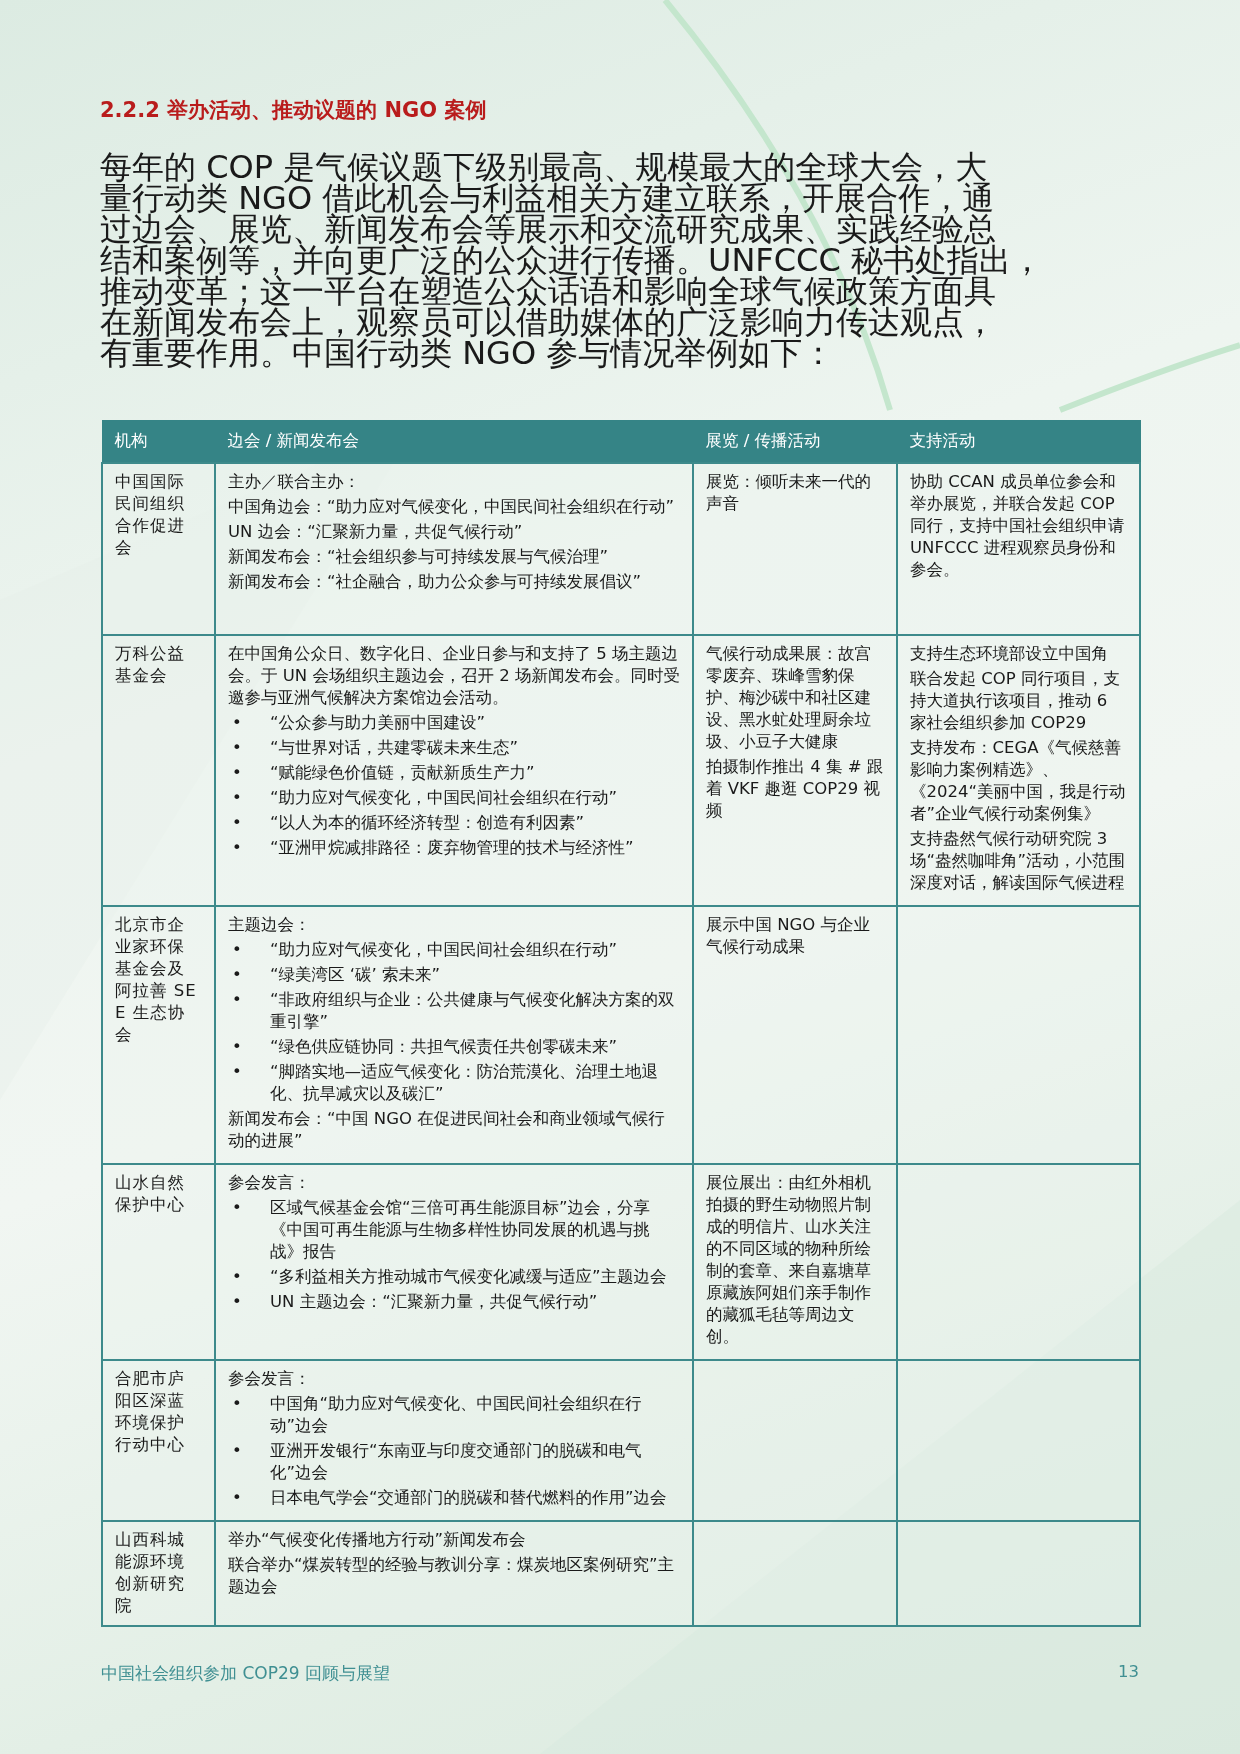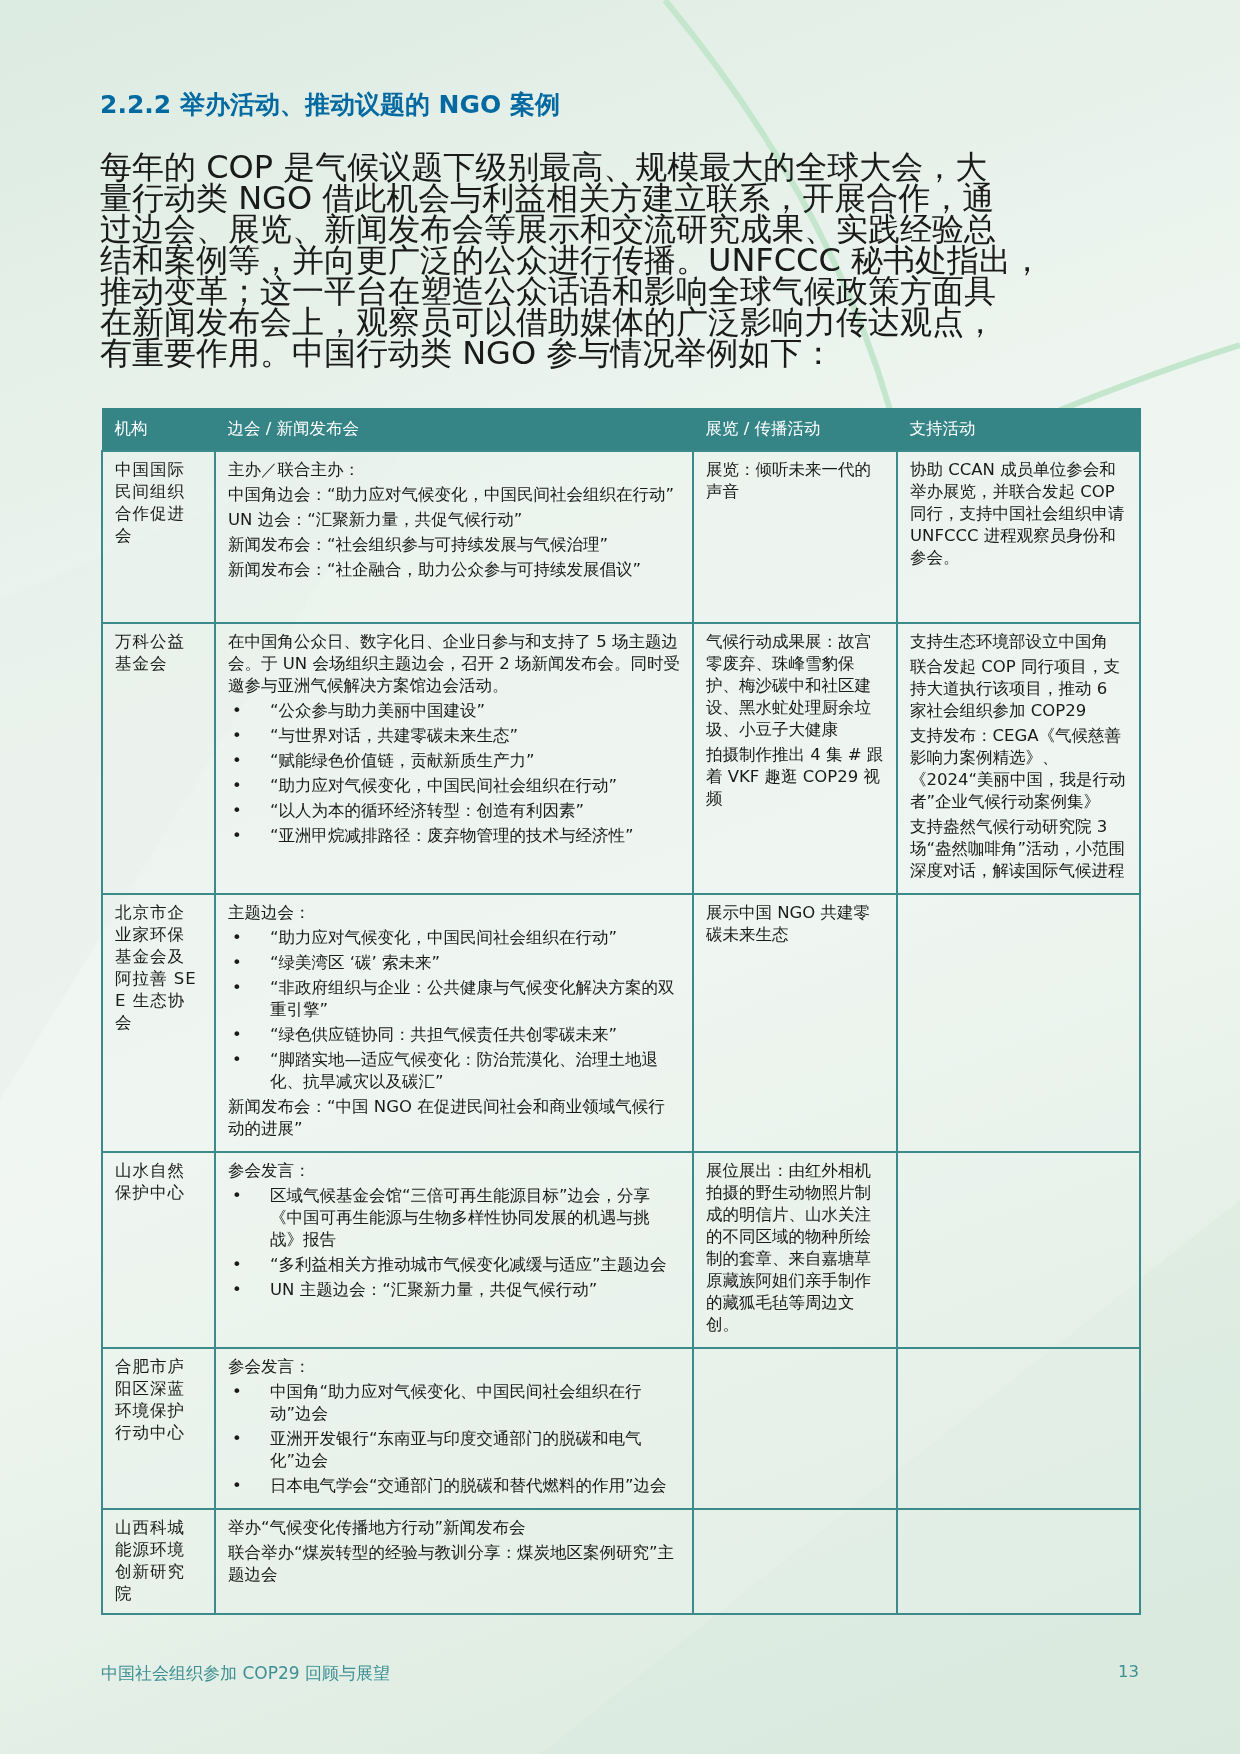--- a/index.html
+++ b/index.html
@@ -5,30 +5,30 @@
   html, body { margin: 0; padding: 0; }
   body {
     width: 1240px; height: 1754px; position: relative; overflow: hidden;
     font-family: "DejaVu Sans", "Liberation Sans", sans-serif;
     color: #1a1a1a;
     background: linear-gradient(160deg, #dcebe2 0%, #eef5f0 35%, #f1f6f2 55%, #e3efe6 80%, #dbeadf 100%);
   }
   .bg-svg { position: absolute; left: 0; top: 0; width: 1240px; height: 1754px; z-index: 0; pointer-events: none; }
   .content { position: relative; z-index: 1; }
   .heading {
-    position: absolute; left: 100px; top: 88px;
-    font-size: 25px; font-weight: bold; color: #0369a1; letter-spacing: 0px;
+    position: absolute; left: 100px; top: 96px;
+    font-size: 21px; font-weight: bold; color: #b91c1c; letter-spacing: 0px;
   }
   .intro {
     position: absolute; left: 100px; top: 152px; width: 720px;
     font-size: 32px; line-height: 31px; color: #1a1a1a;
   }
   .intro span { display: block; white-space: nowrap; }
   table.cases {
-    position: absolute; left: 101px; top: 408px; width: 1038px;
+    position: absolute; left: 101px; top: 420px; width: 1038px;
     border-collapse: collapse; table-layout: fixed;
     font-size: 16.5px; line-height: 22px;
   }
   table.cases th {
     background: #358486; color: #ffffff; font-weight: normal; text-align: left;
     height: 42px; padding: 0 12px; font-size: 16.5px;
     border-left: 1px solid #358486; border-right: 1px solid #358486;
   }
   table.cases td {
     border: 2px solid #3d8a8b; vertical-align: top; padding: 7px 12px 8px 12px;
@@ -161,21 +161,21 @@
               <span class="dot">•</span>
               <span class="txt">“绿色供应链协同：共担气候责任共创零碳未来”</span>
             </div>
             <div class="bl">
               <span class="dot">•</span>
               <span class="txt">“脚踏实地—适应气候变化：防治荒漠化、治理土地退化、抗旱减灾以及碳汇”</span>
             </div>
             <div class="p">新闻发布会：“中国 NGO 在促进民间社会和商业领域气候行动的进展”</div>
           </td>
           <td>
-            <div class="p">展示中国 NGO 共建零碳未来生态</div>
+            <div class="p">展示中国 NGO 与企业气候行动成果</div>
           </td>
           <td></td>
         </tr>
         <tr style="height: 158px;">
           <td class="org">山水自然保护中心</td>
           <td>
             <div class="p">参会发言：</div>
             <div class="bl">
               <span class="dot">•</span>
               <span class="txt">区域气候基金会馆“三倍可再生能源目标”边会，分享《中国可再生能源与生物多样性协同发展的机遇与挑战》报告</span>

